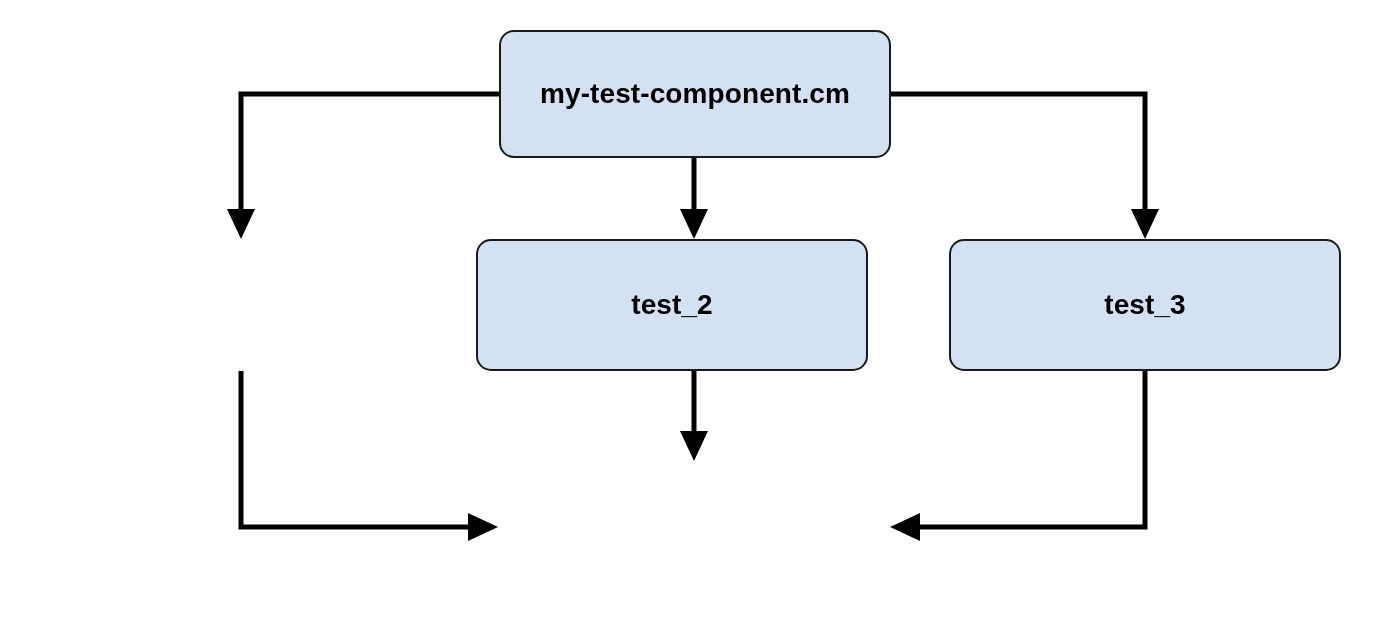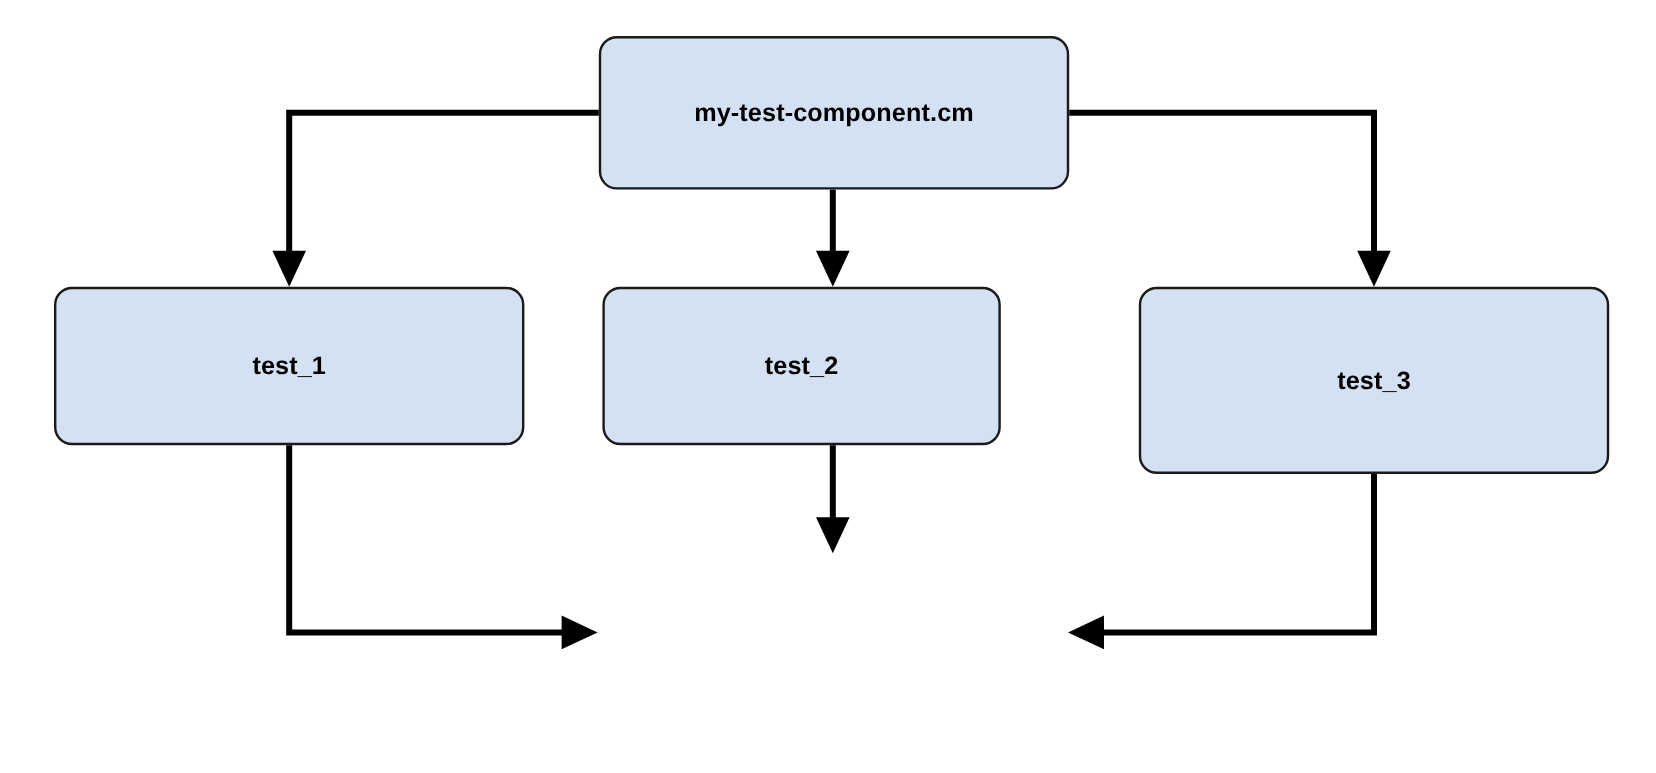--- a/index.html
+++ b/index.html
@@ -32,32 +32,32 @@
     align-items: center;
     justify-content: center;
     border-radius: 15px;
     border: 2px solid #1a1a1a;
     background: #d4e1f2;
     z-index: 2;
   }
   .node-label {
     font-family: "Liberation Sans", sans-serif;
     font-weight: bold;
-    font-size: 21px;
+    font-size: 28px;
     line-height: 1;
     color: #000000;
     letter-spacing: 0.1px;
     white-space: nowrap;
     text-align: right;
   }
   
   #node-root        { left: 499px; top: 30px;  width: 392px; height: 128px; }
   #node-test-1      { left: 45px;  top: 239px; width: 392px; height: 132px; }
-  #node-test-2      { left: 502px; top: 239px; width: 332px; height: 132px; }
-  #node-test-3      { left: 949px; top: 239px; width: 392px; height: 156px; }
+  #node-test-2      { left: 476px; top: 239px; width: 392px; height: 132px; }
+  #node-test-3      { left: 949px; top: 239px; width: 392px; height: 132px; }
   #node-driver      { left: 498px; top: 461px; width: 392px; height: 132px; }
 </style>
 </head>
 <body>
 
 <div id="diagram-canvas">
 
   <svg id="edge-layer" viewBox="0 0 1380 644" width="1380" height="644" xmlns="http://www.w3.org/2000/svg">
 
     <g>
@@ -88,23 +88,20 @@
     <g>
       <path d="M 1145 371 L 1145 527 L 913 527" fill="none" stroke="#000000" stroke-width="5" stroke-linecap="butt" stroke-linejoin="miter"></path>
       <polygon points="890,527 920,513 920,541" fill="#000000"></polygon>
     </g>
   </svg>
 
   <div class="node" id="node-root">
     <span class="node-label">my-test-component.cm</span>
   </div>
 
-  <div class="node" id="node-test-1">
-    <span class="node-label">test_1</span>
-  </div>
 
   <div class="node" id="node-test-2">
     <span class="node-label">test_2</span>
   </div>
 
   <div class="node" id="node-test-3">
     <span class="node-label">test_3</span>
   </div>
 
 

